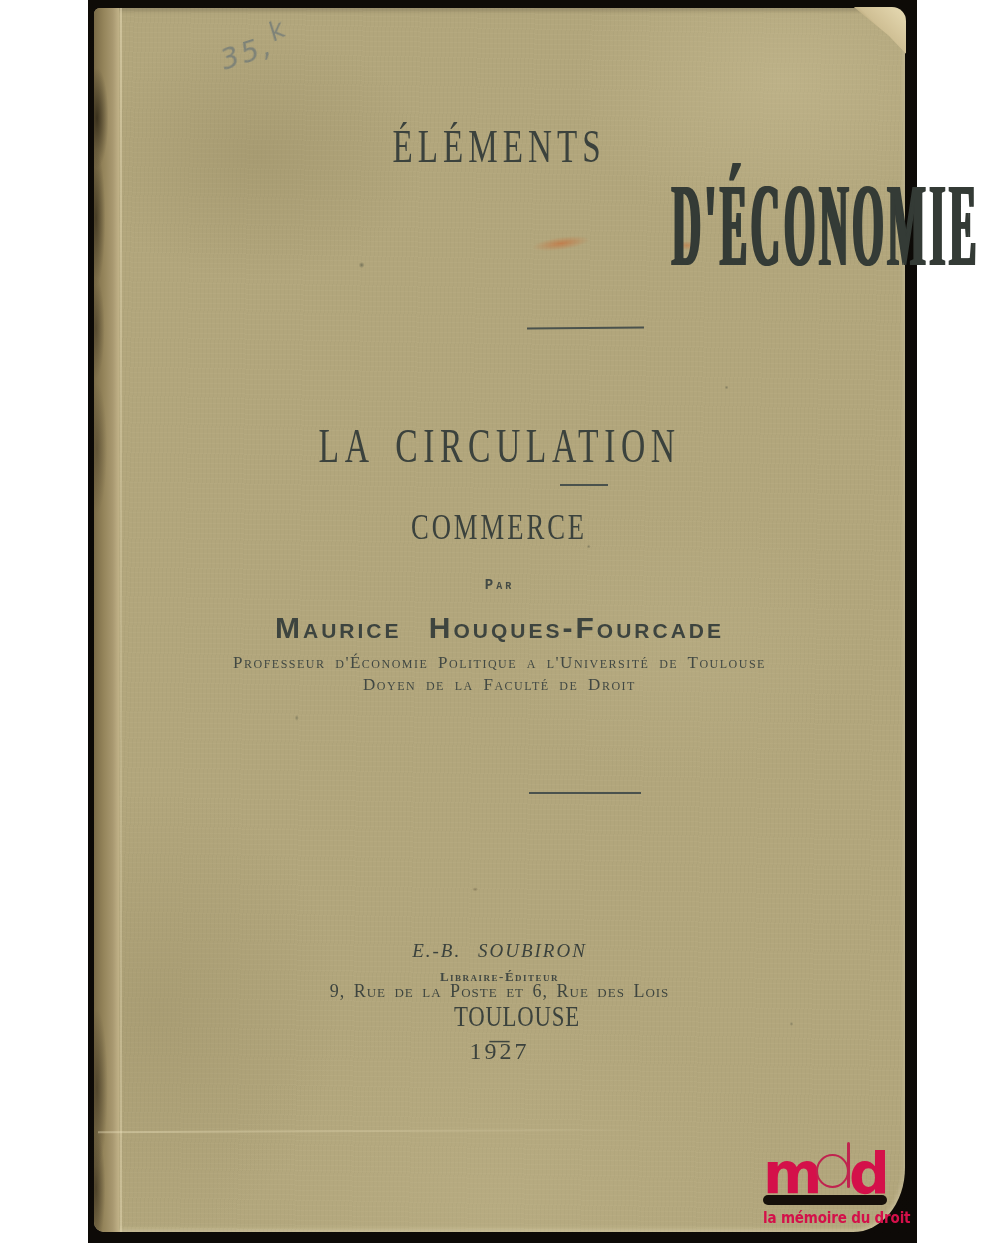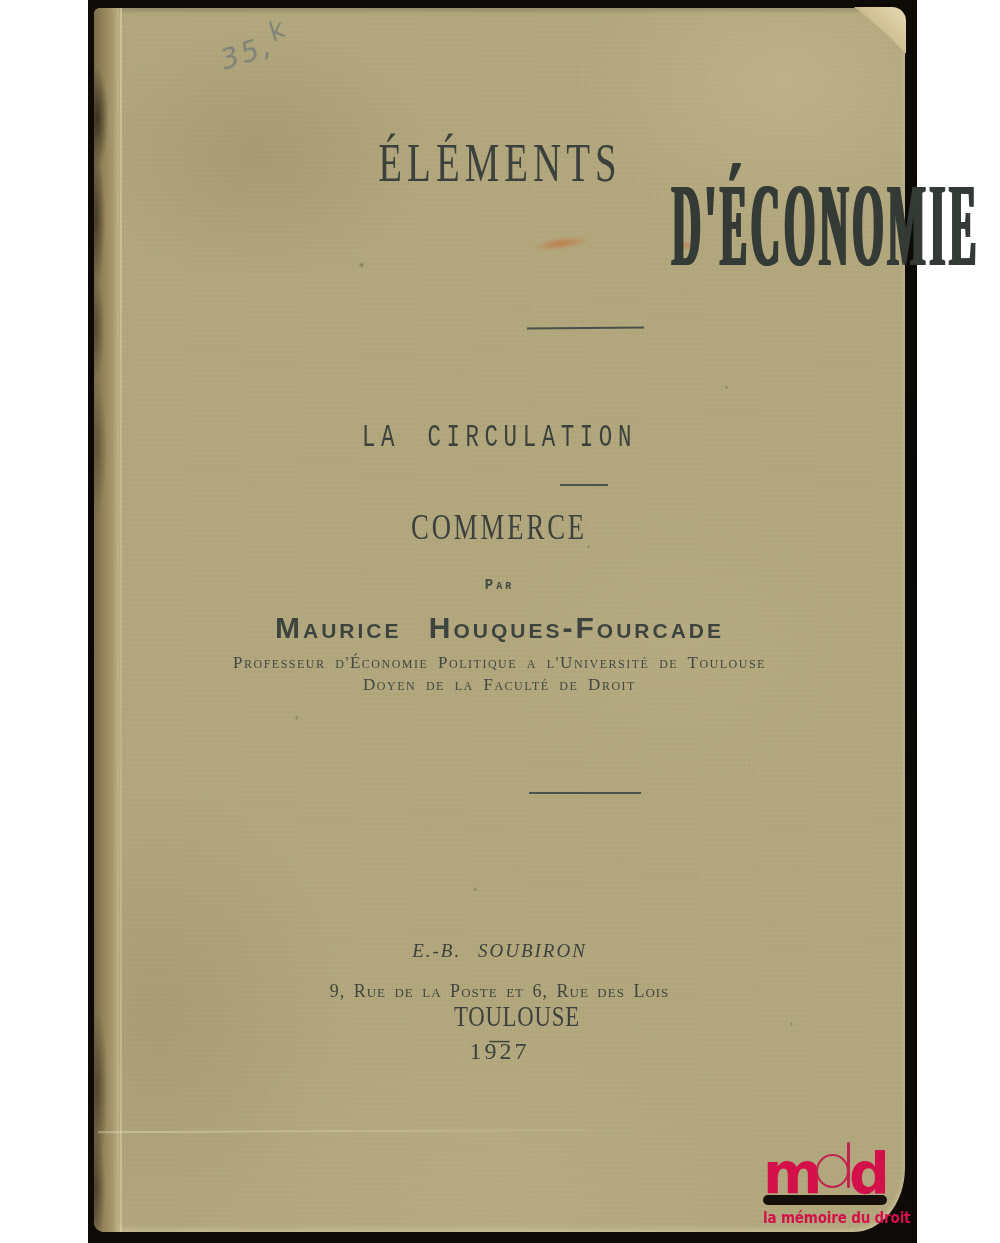--- a/index.html
+++ b/index.html
@@ -85,28 +85,28 @@
     background:radial-gradient(closest-side, rgba(203,94,38,0.55), rgba(203,94,38,0.15) 70%, transparent);
     transform:rotate(-8deg); filter:blur(0.6px);
   }
   .stain-2 {
     position:absolute; left:582px; top:233px; width:22px; height:9px;
     background:radial-gradient(closest-side, rgba(203,94,38,0.40), transparent);
     filter:blur(0.6px);
   }
   
   .tx { position:absolute; left:0; width:100%; text-align:center; line-height:1; white-space:nowrap; }
-  .t-series { top:128px; font-size:54px; letter-spacing:7px; color:#3b423d;font-family:Liberation Serif, serif; }
+  .t-series { top:116px; font-size:46px; letter-spacing:7px; color:#3b423d;font-family:Liberation Serif, serif; }
   .t-series .squeeze { display:inline-block; transform:scaleX(0.72); }
   .t-main { top:159px; font-size:118px; font-weight:bold; color:#343b36; }
   .t-main .condense {
     display:inline-block; transform:scaleX(0.34); letter-spacing:12px; word-spacing:26px;
     text-shadow:4px 0 0 currentColor, -4px 0 0 currentColor;
   }
-  .t-part { top:414px; font-size:32px; letter-spacing:8px; word-spacing:12px; color:#3b423d;font-family:Liberation Mono, monospace; }
+  .t-part { top:414px; font-size:48px; letter-spacing:8px; word-spacing:12px; color:#3b423d; }
   .t-part .squeeze { display:inline-block; transform:scaleX(0.70); }
   .t-volume { top:501px; font-size:36px; letter-spacing:4px; color:#3b423d; }
   .t-volume .squeeze { display:inline-block; transform:scaleX(0.74); }
   .byline { top:570px; font-size:14px; font-weight:bold; font-variant:small-caps; letter-spacing:3px; color:#434a45;font-family:Liberation Mono, monospace; }
   .author {
     top:605px; font-size:30px; font-weight:bold;
     font-family:"Liberation Sans", sans-serif; font-variant:small-caps;
     letter-spacing:3px; word-spacing:16px; color:#3d443f;text-align:center;
   }
   .role { font-size:17px; font-variant:small-caps; letter-spacing:1.5px; word-spacing:4px; color:#414843; }
@@ -178,20 +178,21 @@
     <div class="tx byline">Par</div>
 
     <div class="tx author">Maurice Houques-Fourcade</div>
 
     <div class="tx role role-2">Doyen de la Faculté de Droit</div>
     <div class="tx role role-1">Professeur d'Économie Politique a l'Université de Toulouse</div>
 
     <div class="rule rule-3"></div>
 
     <div class="tx pub-name">E.-B. SOUBIRON</div>
+    <div class="tx pub-role">Libraire-Éditeur</div>
     <div class="tx pub-address">9, Rue de la Poste et 6, Rue des Lois</div>
     <div class="tx pub-city"><span class="squeeze">TOULOUSE</span></div>
     <div class="tx pub-sep">—</div>
     <div class="tx pub-year">1927</div>
   </div>
 
   <div class="mdd">
     <div class="mdd-letters">
       <span class="lt lt-m">m</span>
       <span class="d-outline">

